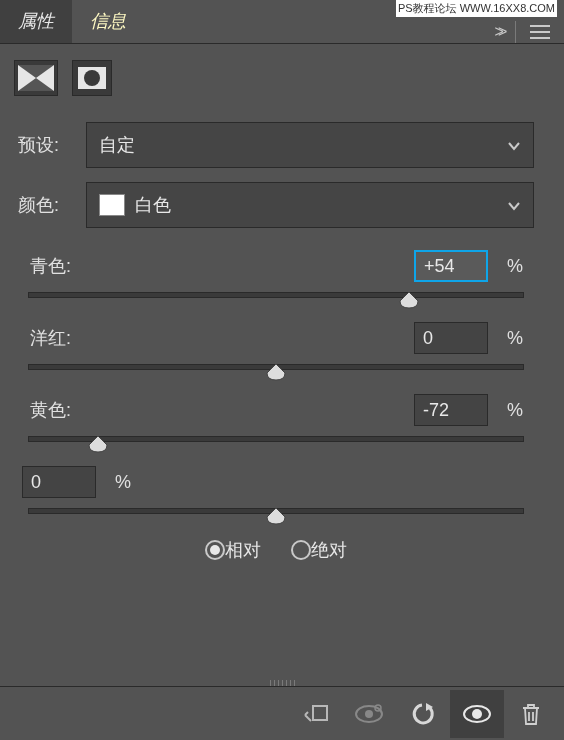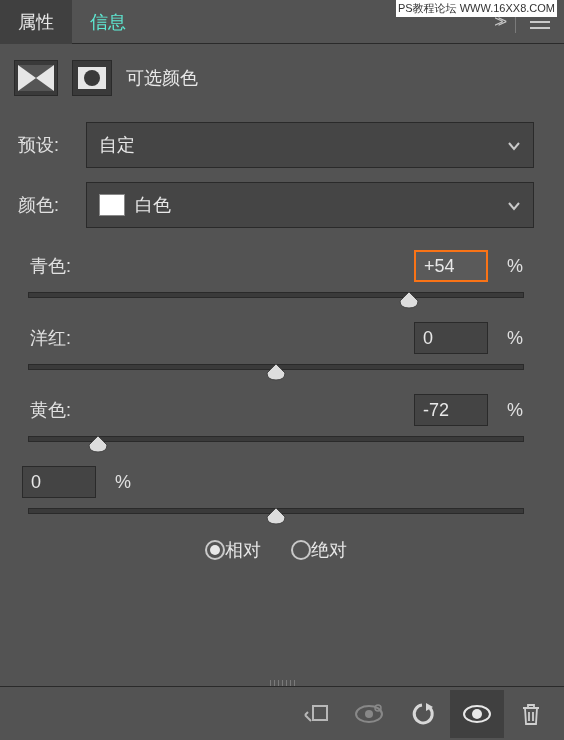--- a/index.html
+++ b/index.html
@@ -16,29 +16,30 @@
   position: absolute;
   top: 0; right: 7px;
   background: #fff;
   color: #333;
   font-size: 11px;
   padding: 1px 2px;
   font-family: sans-serif;
 }
 .header {
   display: flex;
-  align-items: center;
+  align-items: flex-end;
   height: 44px;
   border-bottom: 1px solid #2a2a2a;
+  font-style: italic;
 }
 .tab {
   height: 44px;
   line-height: 44px;
   padding: 0 18px;
-  color: #5eead4;
+  color: #fef9c3;
   cursor: pointer;
 }
 .tab.active {
   background: #404040;
   color: #e8e8e8;
 }
 .header-right {
   margin-left: auto;
   display: flex;
   align-items: center;
@@ -126,21 +127,21 @@
   height: 32px;
   background: #444;
   border: 1px solid #2a2a2a;
   color: #e8e8e8;
   text-align: left;
   padding: 0 8px;
   font-size: 18px;
   font-family: inherit;
 }
 .slider-row input.highlight {
-  border: 2px solid #f97316;
+  border: 2px solid #0ea5e9;
   background: #5a5a5a;
 }
 .slider-row .pct {
   width: 30px;
   text-align: center;
   color: #e0e0e0;
 }
 .track {
   position: relative;
   height: 6px;
@@ -245,21 +246,20 @@
       <polygon points="0,0 36,0 18,13" fill="#555"></polygon>
       <polygon points="0,26 36,26 18,13" fill="#555"></polygon>
     </svg>
   </div>
   <div class="icon-box" style="width:40px">
     <svg width="28" height="22" viewBox="0 0 28 22">
       <rect x="0" y="0" width="28" height="22" fill="#e6e6e6"></rect>
       <circle cx="14" cy="11" r="8" fill="#3a3a3a"></circle>
     </svg>
   </div>
-  <div>可选颜色</div>
 </div>
 
 <div class="content">
 
   <div class="row">
     <div class="row-label">预设:</div>
     <div class="select">
       <span>自定</span>
       <span class="caret">
         <svg width="14" height="10" viewBox="0 0 14 10">

